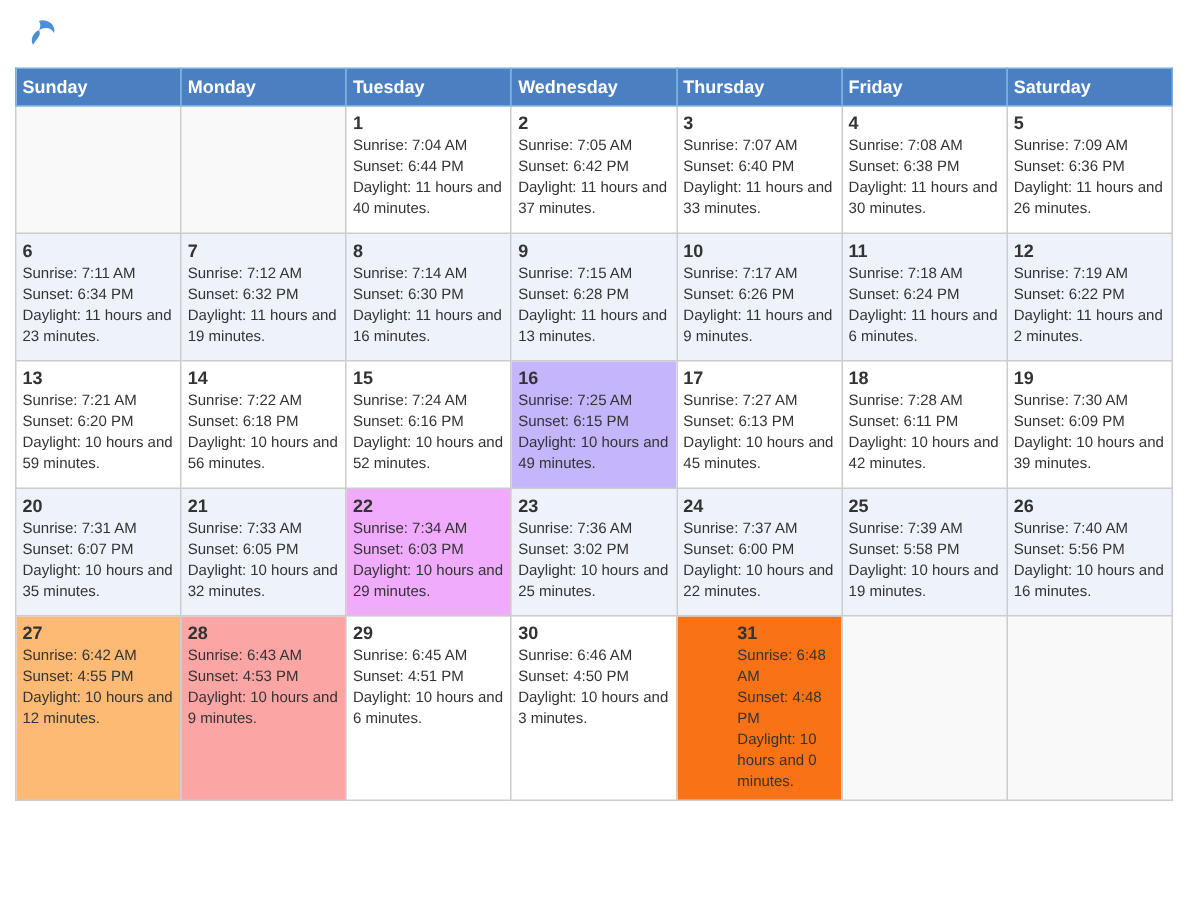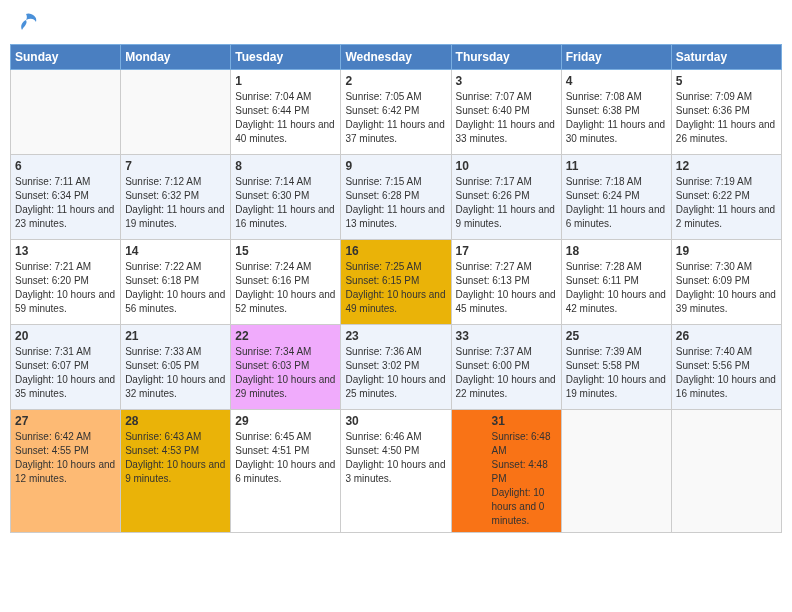--- a/index.html
+++ b/index.html
@@ -212,21 +212,21 @@
           <div class="day-info" style="white-space: pre-line;">Sunrise: 7:22 AM
 Sunset: 6:18 PM
 Daylight: 10 hours and 56 minutes.</div>
         </td>
         <td style="background: rgb(255, 255, 255); margin-left: 24px;">
           <span class="day-number">15</span>
           <div class="day-info" style="white-space: pre-line;">Sunrise: 7:24 AM
 Sunset: 6:16 PM
 Daylight: 10 hours and 52 minutes.</div>
         </td>
-        <td style="background: #eab308;">
+        <td style="background: #c4b5fd;">
           <span class="day-number">16</span>
           <div class="day-info" style="white-space: pre-line;">Sunrise: 7:25 AM
 Sunset: 6:15 PM
 Daylight: 10 hours and 49 minutes.</div>
         </td>
         <td style="background: rgb(255, 255, 255);">
           <span class="day-number">17</span>
           <div class="day-info" style="white-space: pre-line;">Sunrise: 7:27 AM
 Sunset: 6:13 PM
 Daylight: 10 hours and 45 minutes.</div>
@@ -263,21 +263,21 @@
 Sunset: 6:03 PM
 Daylight: 10 hours and 29 minutes.</div>
         </td>
         <td style="background: rgb(238, 243, 251);">
           <span class="day-number">23</span>
           <div class="day-info" style="white-space: pre-line;">Sunrise: 7:36 AM
 Sunset: 3:02 PM
 Daylight: 10 hours and 25 minutes.</div>
         </td>
         <td style="background: rgb(238, 243, 251);">
-          <span class="day-number">33</span>
+          <span class="day-number">24</span>
           <div class="day-info" style="white-space: pre-line;">Sunrise: 7:37 AM
 Sunset: 6:00 PM
 Daylight: 10 hours and 22 minutes.</div>
         </td>
         <td style="background: rgb(238, 243, 251);">
           <span class="day-number">25</span>
           <div class="day-info" style="white-space: pre-line;">Sunrise: 7:39 AM
 Sunset: 5:58 PM
 Daylight: 10 hours and 19 minutes.</div>
         </td>
@@ -288,21 +288,21 @@
 Daylight: 10 hours and 16 minutes.</div>
         </td>
       </tr>
       <tr>
         <td style="background: #fdba74;">
           <span class="day-number">27</span>
           <div class="day-info" style="white-space: pre-line;">Sunrise: 6:42 AM
 Sunset: 4:55 PM
 Daylight: 10 hours and 12 minutes.</div>
         </td>
-        <td style="background: #eab308;">
+        <td style="background: #fca5a5;">
           <span class="day-number">28</span>
           <div class="day-info" style="white-space: pre-line;">Sunrise: 6:43 AM
 Sunset: 4:53 PM
 Daylight: 10 hours and 9 minutes.</div>
         </td>
         <td style="background: rgb(255, 255, 255);">
           <span class="day-number">29</span>
           <div class="day-info" style="white-space: pre-line;">Sunrise: 6:45 AM
 Sunset: 4:51 PM
 Daylight: 10 hours and 6 minutes.</div>

